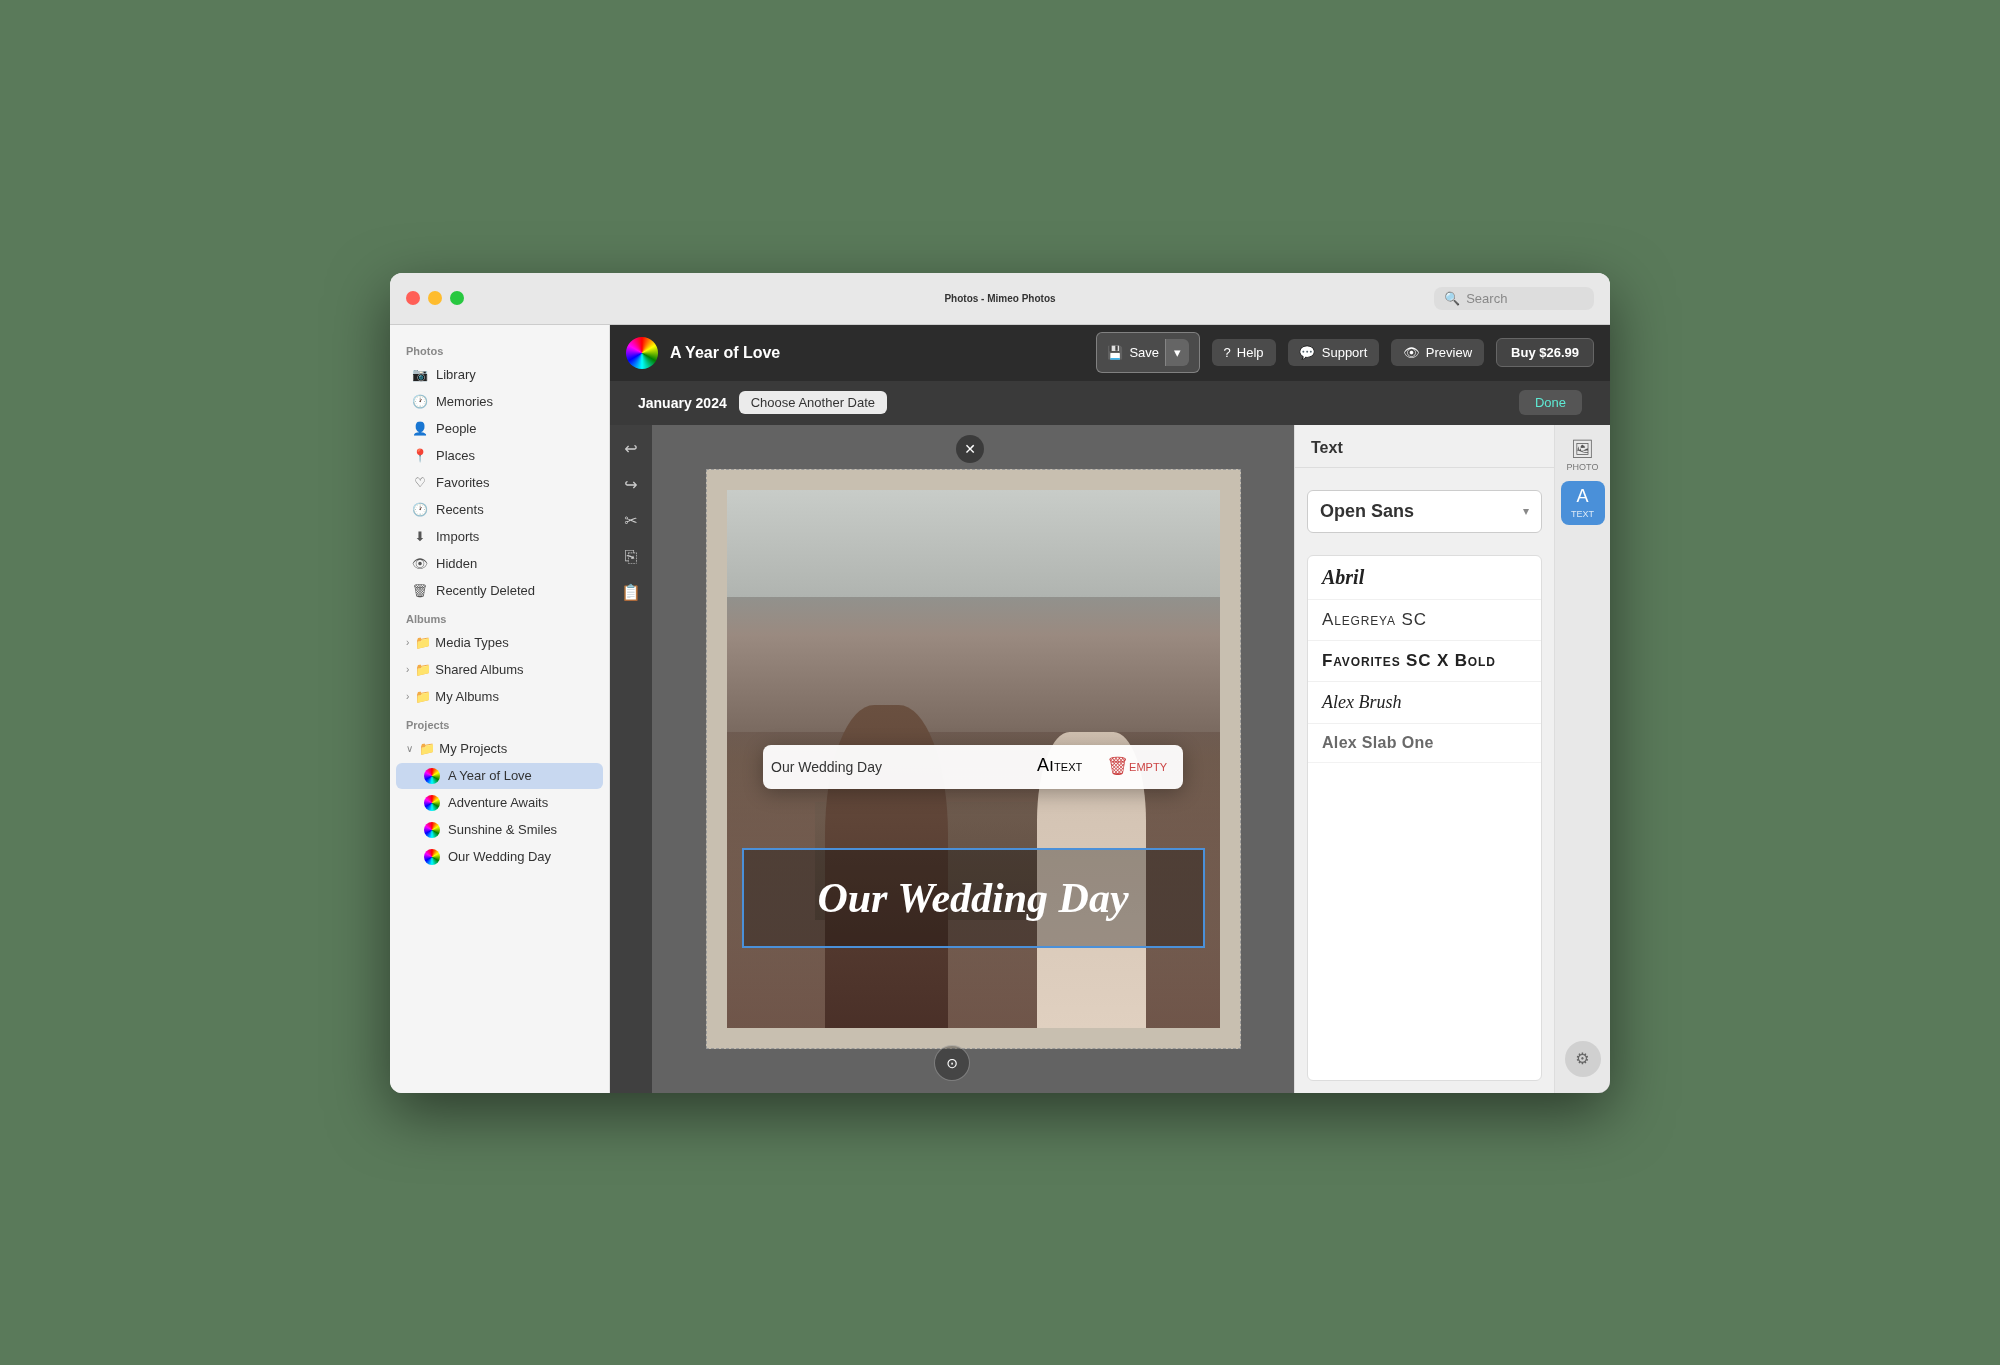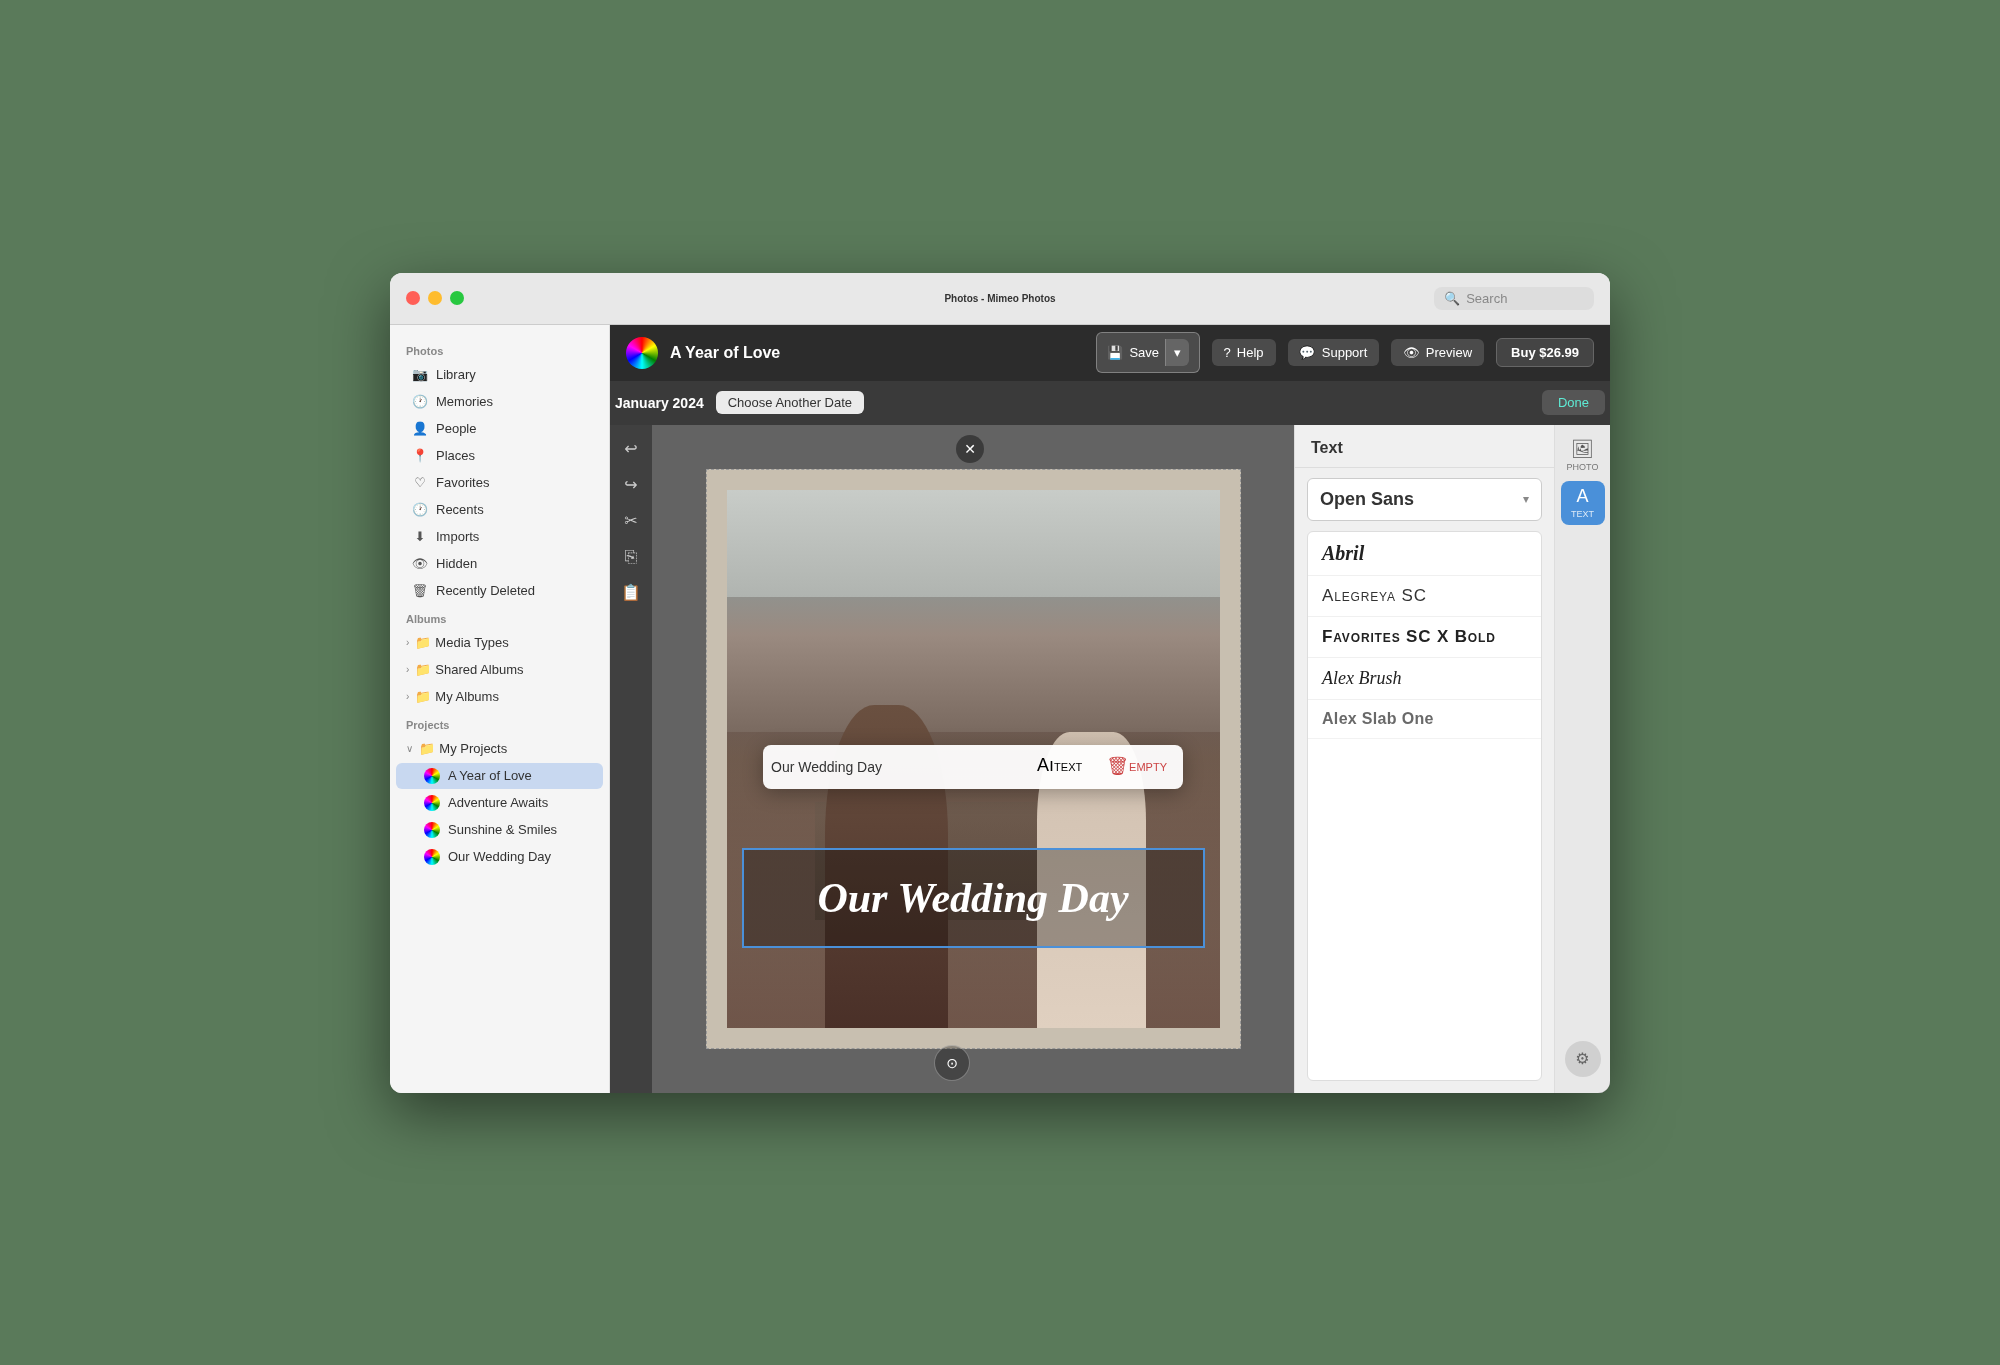--- a/index.html
+++ b/index.html
@@ -216,21 +216,21 @@
       color: #fff;
       padding: 6px 8px;
       cursor: pointer;
     }
     
     .date-bar {
       background: #3a3a3a;
       height: 44px;
       display: flex;
       align-items: center;
-      padding: 0 5px;
+      padding: 0 28px;
       gap: 12px;
       flex-shrink: 0;
     }
     .date-label {
       font-size: 14px;
       font-weight: 600;
       color: #fff;
     }
     .choose-date-btn {
       background: rgba(255,255,255,0.9);
@@ -437,21 +437,21 @@
       color: #333;
       border-bottom: 1px solid #ddd;
     }
     .font-selector {
       display: flex;
       align-items: center;
       padding: 10px 12px;
       background: #fff;
       border: 1px solid #ccc;
       border-radius: 6px;
-      margin: 10px 12px;
+      margin: 22px 12px;
       cursor: pointer;
       justify-content: space-between;
       gap: 20px;
     }
     .font-selector-name {
       font-size: 18px;
       font-weight: 600;
       color: #333;
     }
     .font-selector-arrow { color: #888; font-size: 12px; }

